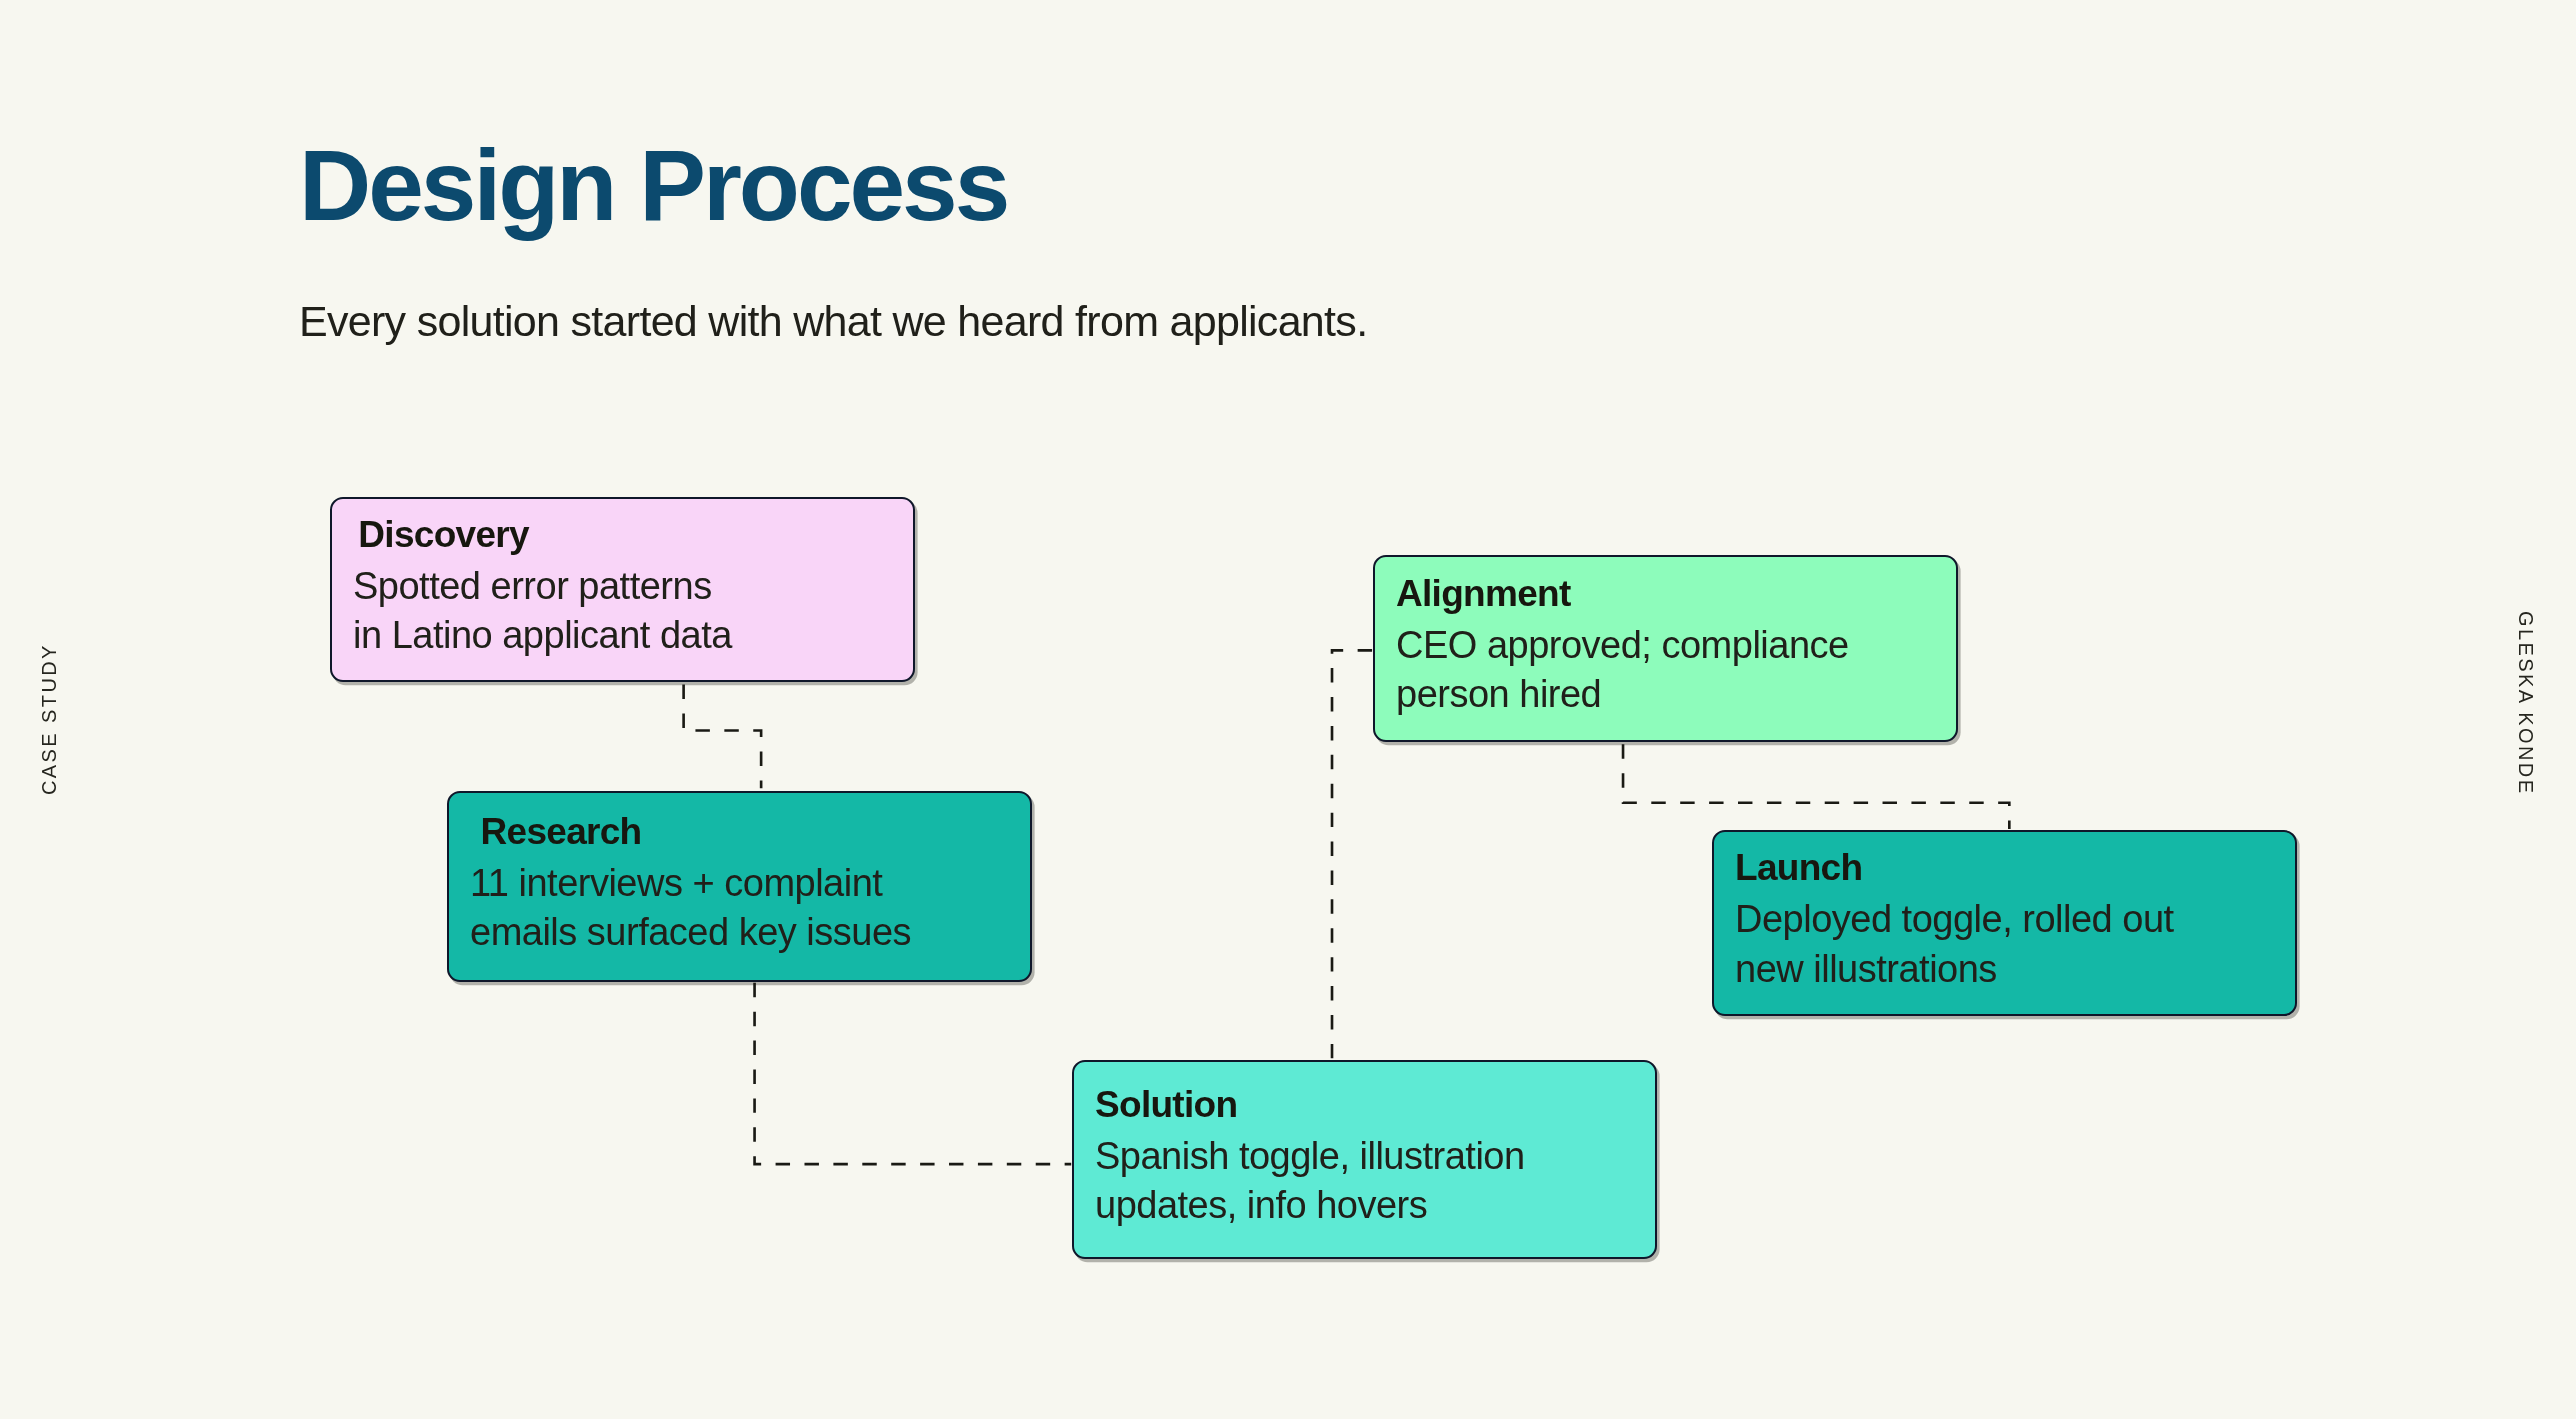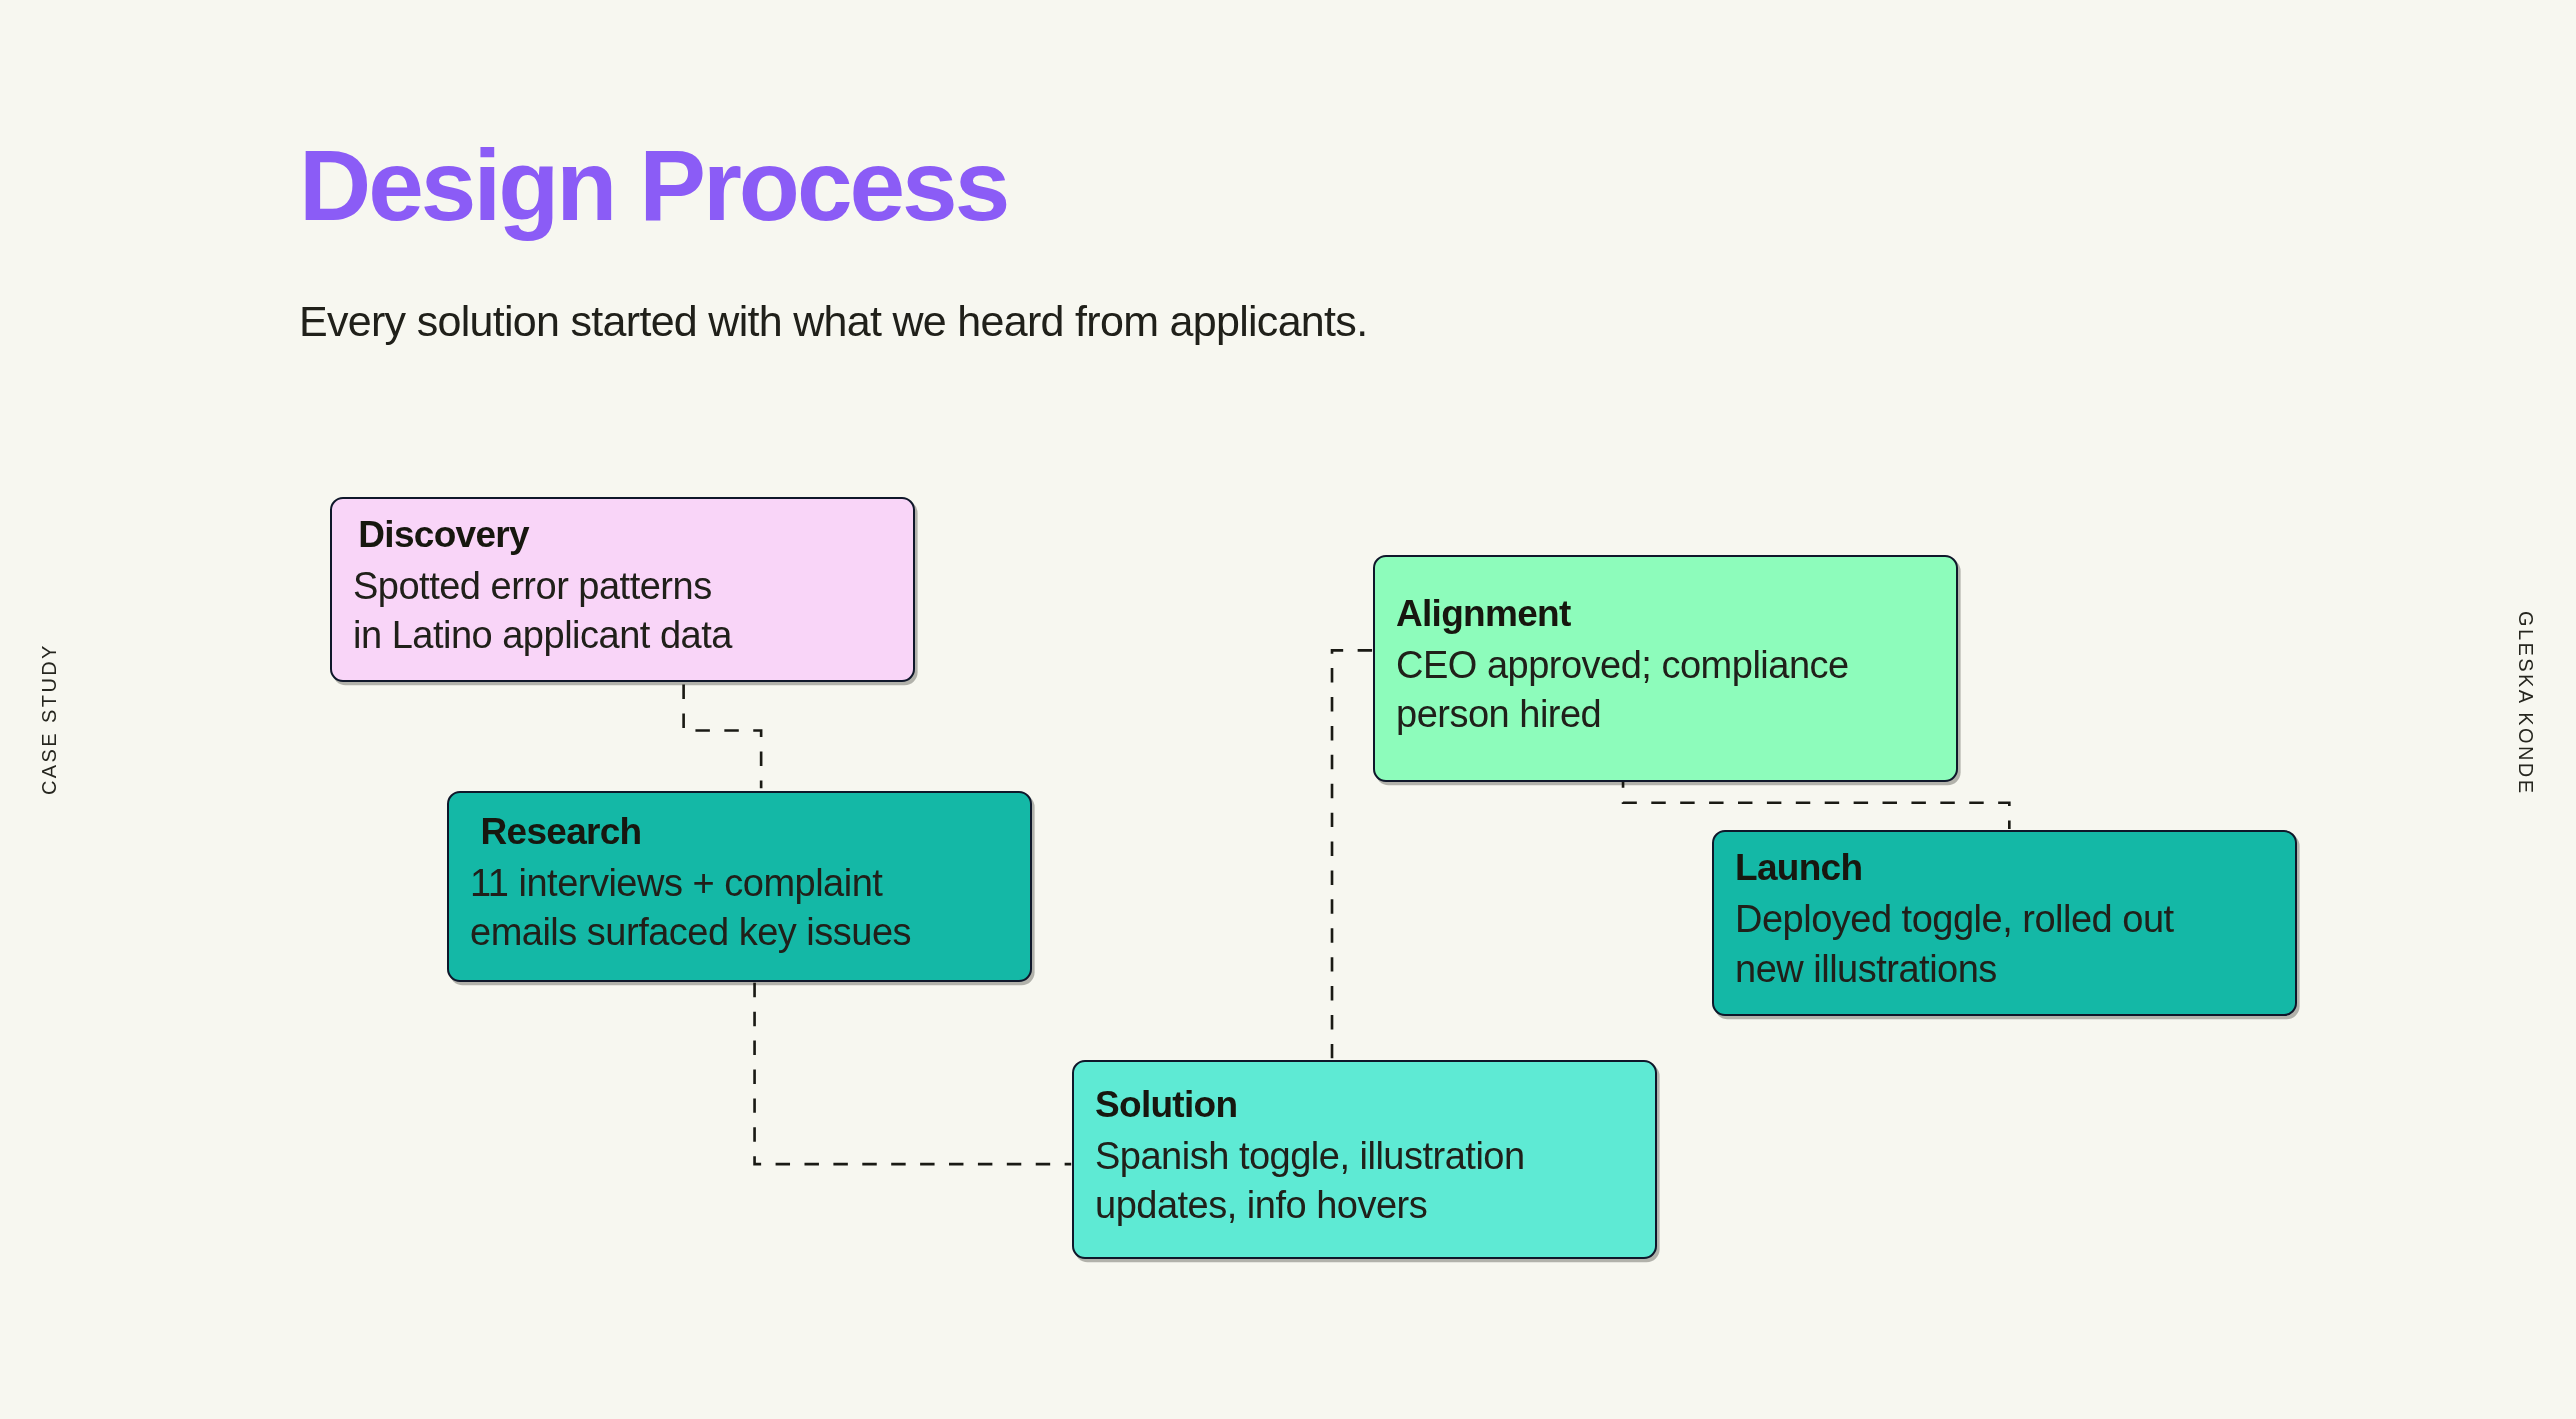--- a/index.html
+++ b/index.html
@@ -46,21 +46,21 @@
     position: absolute;
     left: 299px;
     top: 135px;
     width: 1774px;
   }
   .page-title {
     font-size: 100px;
     font-weight: 700;
     letter-spacing: -3px;
     line-height: 1.0;
-    color: #8b5cf6;
+    color: #0c4a6e;
   }
   .page-subtitle {
     margin-top: 64px;
     font-size: 43px;
     font-weight: 400;
     letter-spacing: -0.7px;
     line-height: 1.05;
     color: #20201A;
   }
 
@@ -114,21 +114,21 @@
   }
   #card-discovery .card-title { margin-left: 5.3px; }
 
   #card-research {
     left: 447px;  top: 791px; width: 585px;  height: 191px;
     background: #C3E0F5;
   }
   #card-research .card-title { margin-left: 10.5px; }
 
   #card-alignment {
-    left: 1373px; top: 555px;  width: 585px;  height: 227px;
+    left: 1373px; top: 555px;  width: 585px;  height: 187px;
     background: #8DFCBB;
   }
 
   #card-launch {
     left: 1712px; top: 830px; width: 585px;  height: 186px;
     background: #DCC9FD;
   }
 
   #card-solution {
     left: 1072px; top: 1060px; width: 585px;  height: 199px;

